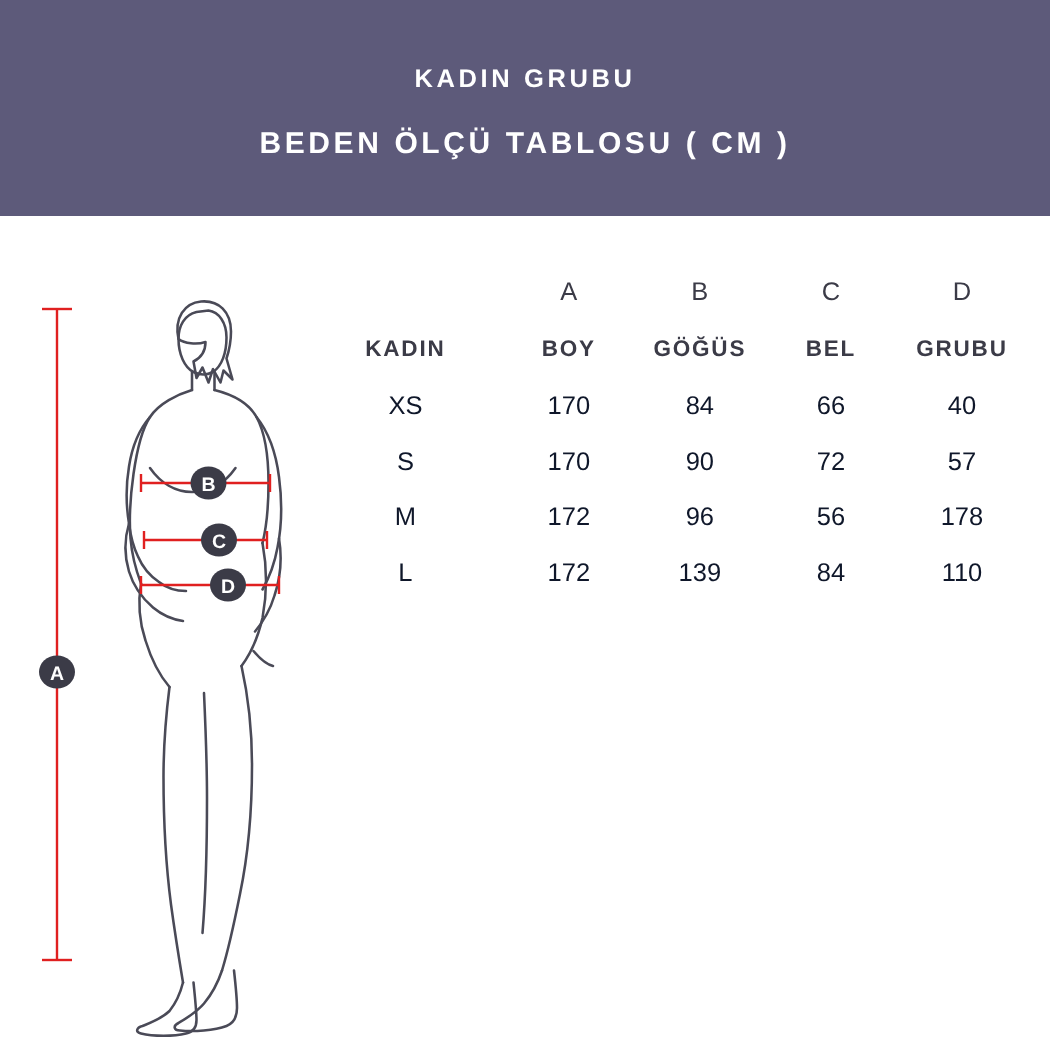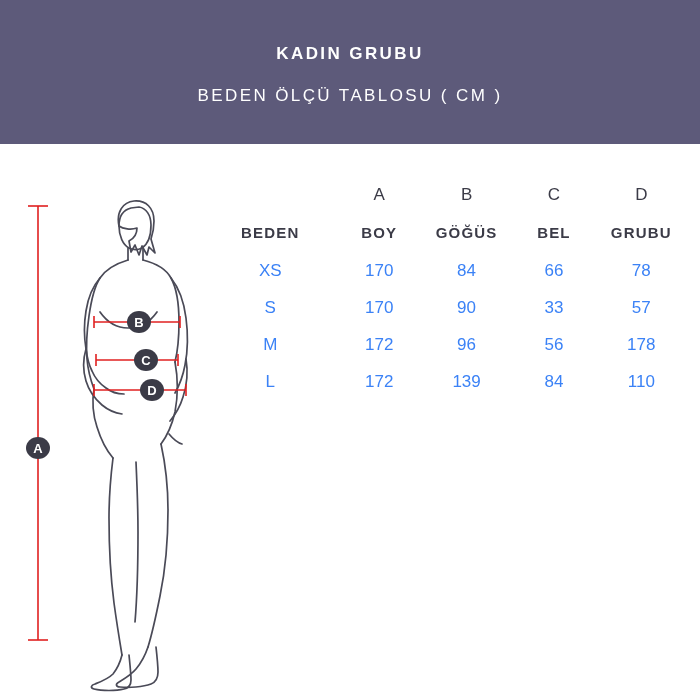--- a/index.html
+++ b/index.html
@@ -35,22 +35,22 @@
   }
   .header-title {
     color: #ffffff;
     font-size: 17px;
     font-weight: bold;
     letter-spacing: 2.4px;
     margin-top: 6px;
   }
   .header-subtitle {
     color: #ffffff;
-    font-size: 17px;
-    font-weight: normal;
+    font-size: 20px;
+    font-weight: bold;
     letter-spacing: 2.4px;
     margin-top: 22px;
   }
   
   .figure-area {
     position: absolute;
     left: 0;
     top: 144px;
     width: 218px;
     height: 556px;
@@ -88,21 +88,21 @@
   .row-headers td {
     font-size: 15px;
     font-weight: bold;
     letter-spacing: 1.2px;
     color: #3b3b47;
     height: 40px;
     vertical-align: middle;
   }
   .row-data td {
     font-size: 17px;
-    color: #3b82f6;
+    color: #0f172a;
     height: 37px;
     vertical-align: middle;
   }
   .row-data td.beden-cell {
     font-size: 17px;
   }
 </style>
 </head>
 <body>
 
@@ -201,39 +201,39 @@
       </colgroup>
       <tbody>
         <tr class="row-letters">
           <td></td>
           <td>A</td>
           <td>B</td>
           <td>C</td>
           <td>D</td>
         </tr>
         <tr class="row-headers">
-          <td>BEDEN</td>
+          <td>KADIN</td>
           <td>BOY</td>
           <td>GÖĞÜS</td>
           <td>BEL</td>
           <td>GRUBU</td>
         </tr>
 
         <tr class="row-data">
           <td class="beden-cell">XS</td>
           <td>170</td>
           <td>84</td>
           <td>66</td>
-          <td>78</td>
+          <td>40</td>
         </tr>
         <tr class="row-data">
           <td class="beden-cell">S</td>
           <td>170</td>
           <td>90</td>
-          <td>33</td>
+          <td>72</td>
           <td>57</td>
         </tr>
         <tr class="row-data">
           <td class="beden-cell">M</td>
           <td>172</td>
           <td>96</td>
           <td>56</td>
           <td>178</td>
         </tr>
         <tr class="row-data">

